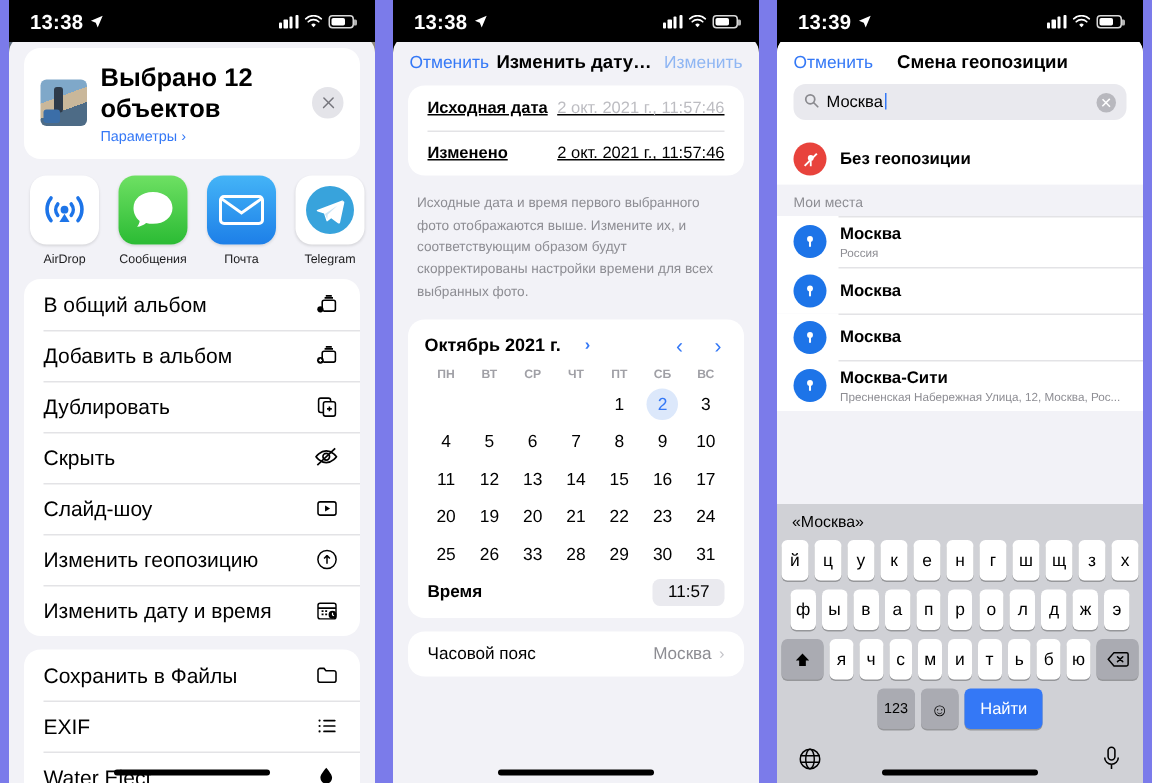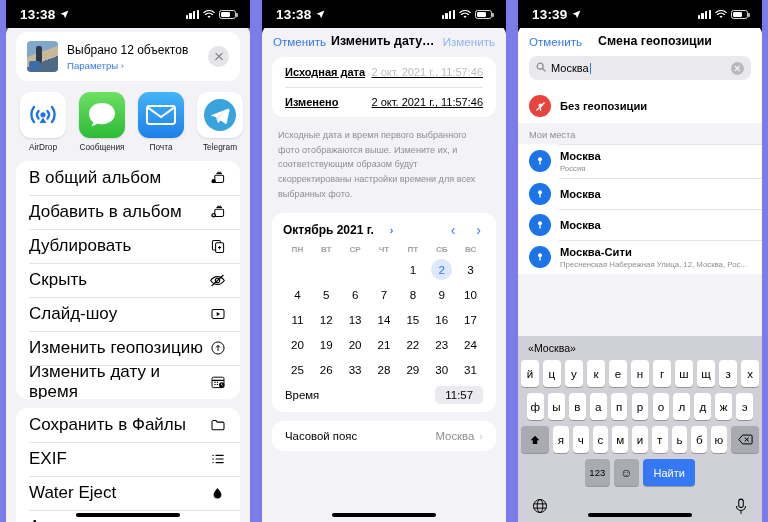--- a/index.html
+++ b/index.html
@@ -52,21 +52,21 @@
   .hdr-card { margin:8px 10px 0; background:#fff; border-radius:11px;
               display:flex; align-items:center; padding:9px 11px; gap:9px; }
   .hdr-thumb { width:31px; height:31px; border-radius:4px; flex:0 0 auto;
                background:linear-gradient(160deg,#7fa8c9 0 38%,#c9b79a 38% 62%,#4d6b86 62% 100%);
                position:relative; overflow:hidden; }
   .hdr-thumb:before{content:"";position:absolute;left:9px;top:5px;width:6px;height:17px;
                background:#2e3b4a;border-radius:2px;}
   .hdr-thumb:after{content:"";position:absolute;left:2px;bottom:2px;width:11px;height:9px;
                background:#3b6ea8;border-radius:2px;}
   .hdr-txt { flex:1; min-width:0; }
-  .hdr-title { font-size:12px; color:#000; font-weight:400; line-height:1.25; }
+  .hdr-title { font-size:17px; color:#000; font-weight:700; line-height:1.25; }
   .hdr-sub { font-size:9.6px; color:#3478F6; margin-top:2px; }
   .hdr-close { width:21px; height:21px; border-radius:50%; background:#E4E4E9;
                flex:0 0 auto; position:relative; }
   .hdr-close:before,.hdr-close:after{content:"";position:absolute;left:5.5px;top:10px;
                width:10px;height:1.3px;background:#75757c;border-radius:1px;}
   .hdr-close:before{transform:rotate(45deg)} .hdr-close:after{transform:rotate(-45deg)}
 
   .apps { display:flex; gap:13px; padding:11px 0 9px 14px; overflow:hidden; }
   .app { width:46px; flex:0 0 auto; text-align:center; }
   .app-ic { width:46px; height:46px; border-radius:11px; position:relative;
@@ -76,21 +76,21 @@
   .ic-airdrop{background:#fff}
   .ic-msg{background:linear-gradient(180deg,#6EE063,#2BBB34)}
   .ic-mail{background:linear-gradient(180deg,#44B4F7,#1D7FE8)}
   .ic-tg{background:#fff}
 
   .mlist { margin:0 10px 9px; background:#fff; border-radius:11px; overflow:hidden; }
   .mrow { height:34px; display:flex; align-items:center; padding:0 13px;
           position:relative; }
   .mrow + .mrow:before { content:""; position:absolute; left:13px; right:0; top:0;
           height:.6px; background:#E3E3E6; }
-  .mrow span.lbl { flex:1; font-size:17px; color:#000; }
+  .mrow span.lbl { flex:1; font-size:14px; color:#000; }
   .mrow .gi { width:19px; height:19px; flex:0 0 auto; display:flex;
           align-items:center; justify-content:center; color:#000; }
 
   
   .navbar { display:flex; align-items:center; justify-content:space-between;
             padding:10px 11px 9px; }
   .navbtn { font-size:11.6px; color:#3478F6; white-space:nowrap; }
   .navbtn.dim { color:#8FB6F3; }
   .navtitle { font-size:12.4px; font-weight:700; color:#000; white-space:nowrap;
               overflow:hidden; text-overflow:ellipsis; padding:0 5px; }
@@ -116,21 +116,21 @@
   .calnav { display:flex; gap:21px; color:#3478F6; font-size:14px; padding-right:4px;}
   .dowrow,.daterow { display:grid; grid-template-columns:repeat(7,1fr); }
   .dow { text-align:center; font-size:8.1px; color:#A0A0A6; font-weight:600;
          padding-bottom:3px; }
   .dcell { height:25px; display:flex; align-items:center; justify-content:center;
            font-size:11.6px; color:#000; }
   .dcell .sel { width:21px; height:21px; border-radius:50%; background:#DCE8FB;
            color:#3478F6; display:flex; align-items:center; justify-content:center; }
   .timerow { display:flex; align-items:center; justify-content:space-between;
              padding:4px 2px 2px; }
-  .timerow .k { font-size:11.4px; font-weight:400; color:#000; }
+  .timerow .k { font-size:11.4px; font-weight:700; color:#000; }
   .timeval { background:#EAEAEF; border-radius:5px; padding:3px 10px;
              font-size:11.4px; color:#000; }
   .tzcard { margin:9px 10px 0; background:#fff; border-radius:11px; }
   .tzrow { height:30px; display:flex; align-items:center; padding:0 13px; }
   .tzrow .k { font-size:11.4px; color:#000; flex:1; }
   .tzrow .v { font-size:11.4px; color:#8D8D93; }
   .tzrow .ch { color:#C3C3C8; font-size:11px; margin-left:5px; }
 
   
   .geo-top { background:#fff; }

